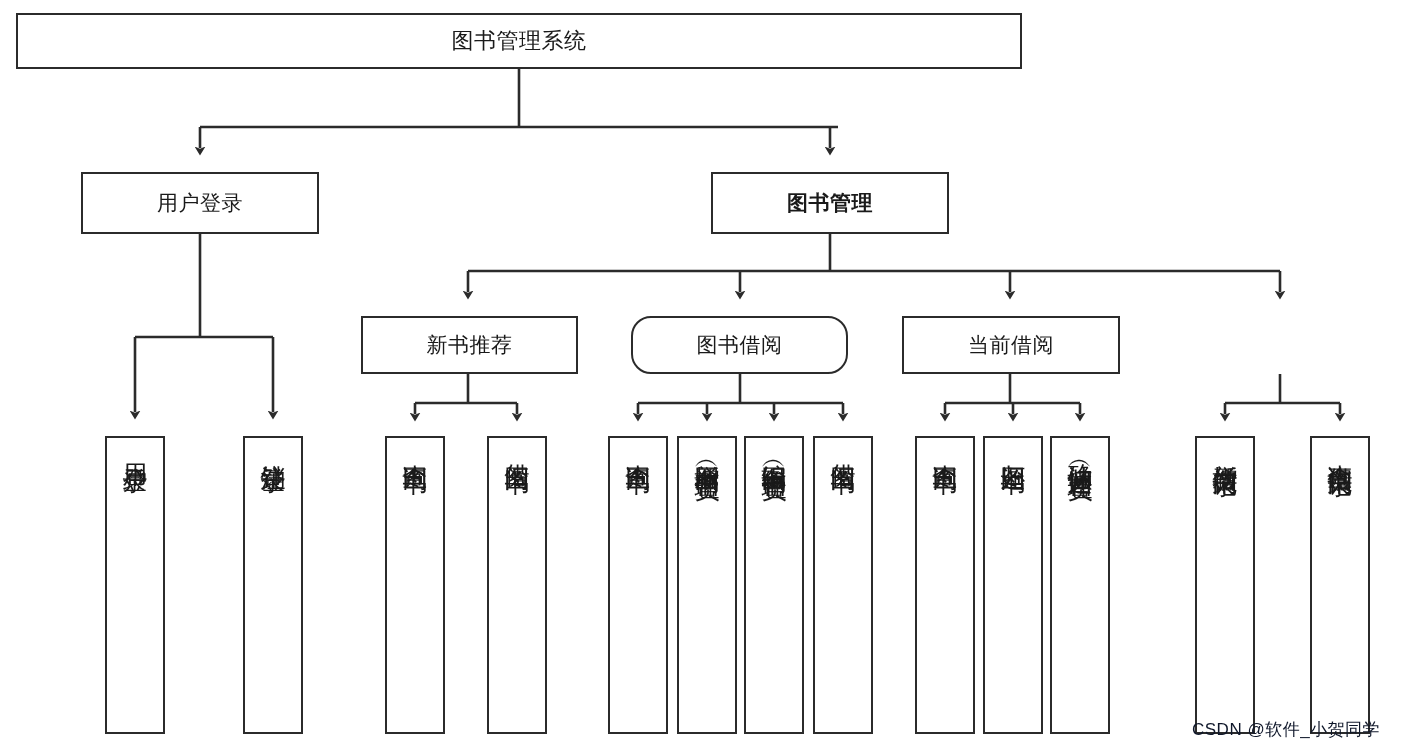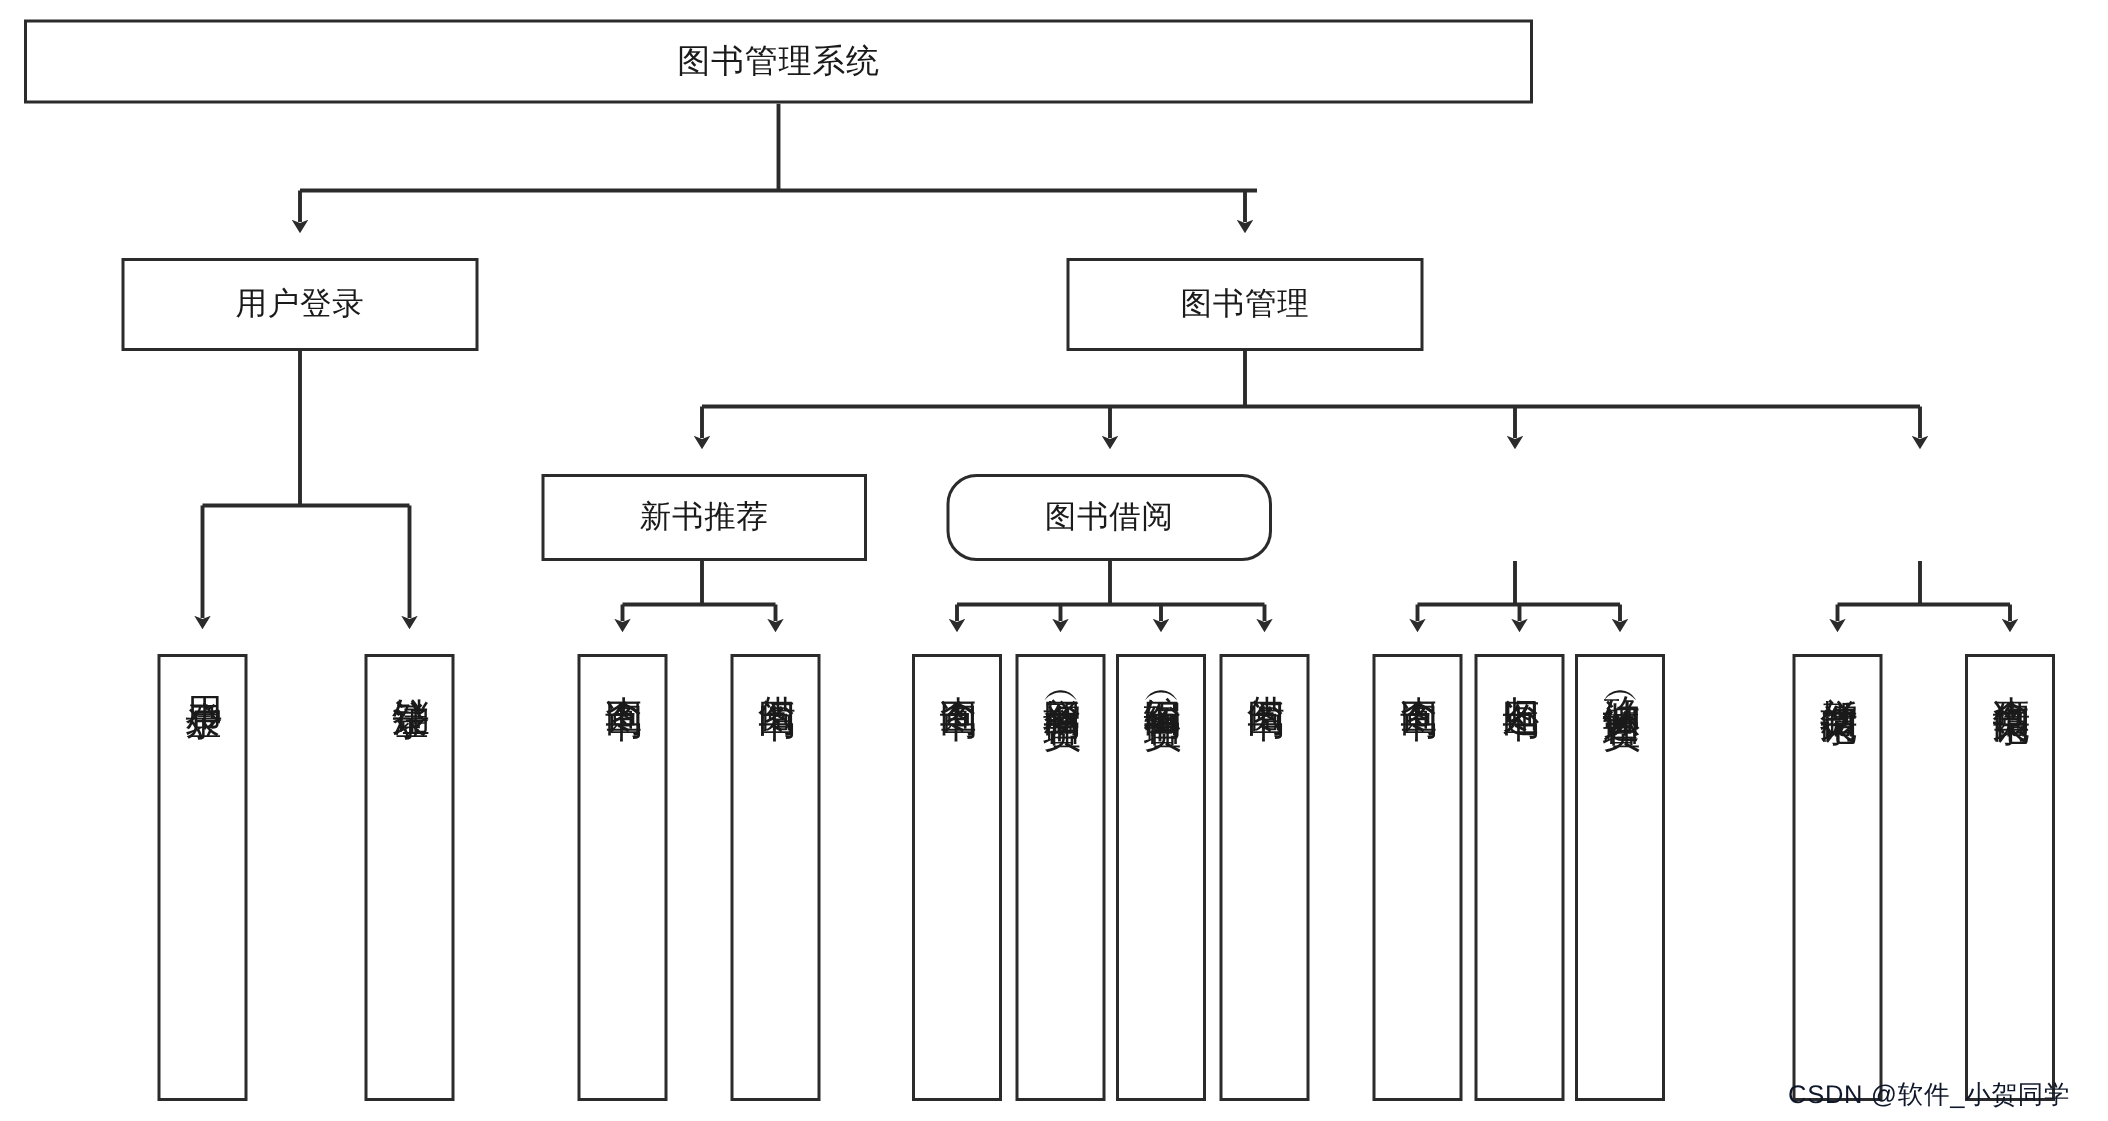--- a/index.html
+++ b/index.html
@@ -131,30 +131,33 @@
     </g>
   </svg>
 
   <div class="node root horiz" style="left:16px; top:13px; width:1006px; height:56px;">
     <span class="node-label">图书管理系统</span>
   </div>
 
   <div class="node horiz" style="left:81px; top:172px; width:238px; height:62px;">
     <span class="node-label">用户登录</span>
   </div>
-  <div class="node horiz" style="left:711px; top:172px; width:238px; height:62px;">
+  <div class="node horiz" style="left:711px; top:172px; width:238px; height:62px;font-weight:bold;">
     <span class="node-label">图书管理</span>
   </div>
 
   <div class="node horiz" style="left:361px; top:316px; width:217px; height:58px;">
     <span class="node-label">新书推荐</span>
   </div>
   <div class="node horiz" style="left:631px; top:316px; width:217px; height:58px;border-radius:20px;">
     <span class="node-label">图书借阅</span>
   </div>
+  <div class="node horiz" style="left:902px; top:316px; width:218px; height:58px;">
+    <span class="node-label">当前借阅</span>
+  </div>
 
   <div class="node vert" style="left:105px; top:436px; width:60px; height:298px;">
     <span class="node-label">用户登录</span>
   </div>
   <div class="node vert" style="left:243px; top:436px; width:60px; height:298px;">
     <span class="node-label">注销登录</span>
   </div>
 
   <div class="node vert" style="left:385px; top:436px; width:60px; height:298px;">
     <span class="node-label">查询图书</span>

